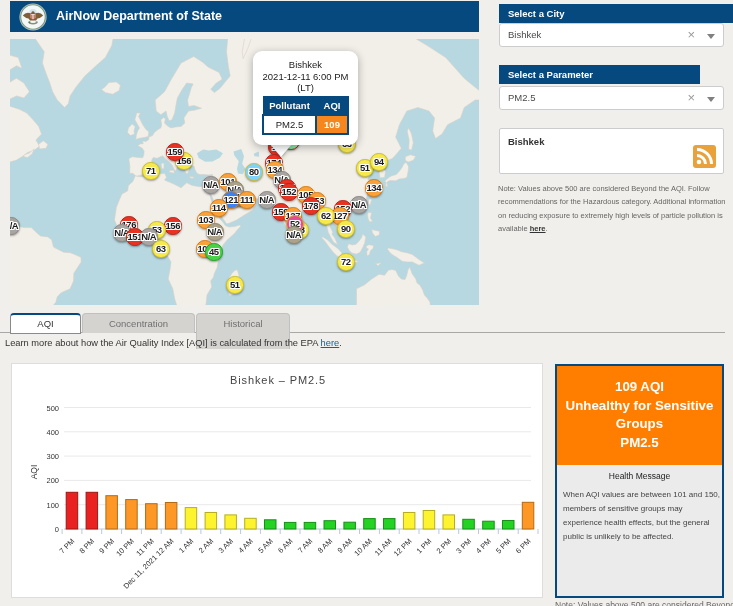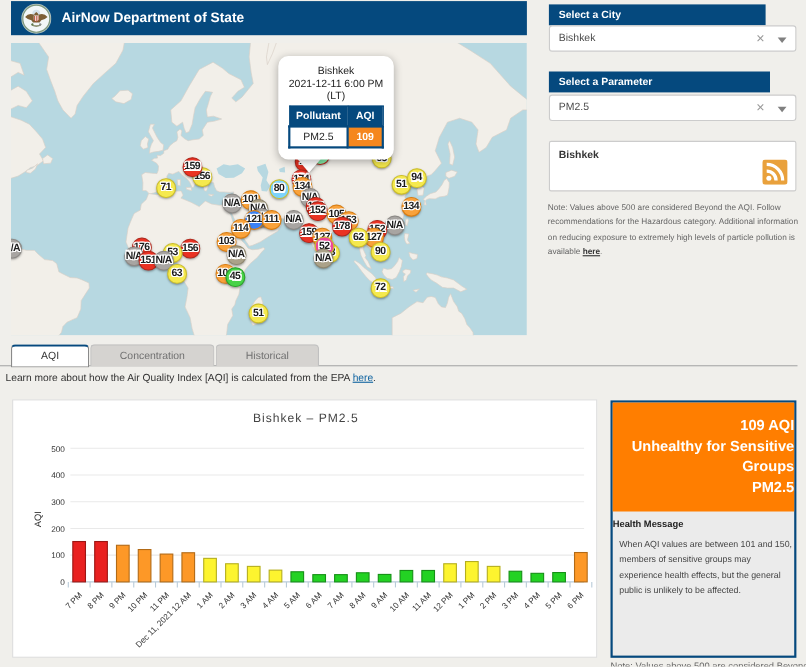--- a/index.html
+++ b/index.html
@@ -125,21 +125,21 @@
           </tr>
      <tr>
             <td style="border:2px solid #05497e;padding:3px 0">PM2.5</td>
             <td style="border:2px solid #05497e;background:#f5871e;color:#fff;font-weight:bold;padding:3px 0">109</td>
           </tr>
    </tbody>
       </table>
  </div>
 </div>
 
-<div class="abs bluebar" style="left:499px;top:3.5px;width:197px;height:19px">Select a City</div>
+<div class="abs bluebar" style="left:499px;top:3.5px;width:234px;height:19px">Select a City</div>
 <div class="abs selbox" style="left:499px;top:23px;width:225px;height:24px;line-height:22px;padding-left:8px">Bishkek
   <span style="position:absolute;right:28px;top:0;color:#999;font-size:13px">×</span>
   <span style="position:absolute;right:8px;top:0;width:0;height:0;border-left:4px solid transparent;border-right:4px solid transparent;border-top:5px solid #808080;margin-top:10px"></span>
 </div>
 <div class="abs bluebar" style="left:499px;top:65px;width:201px;height:19px">Select a Parameter</div>
 <div class="abs selbox" style="left:499px;top:85.5px;width:225px;height:24px;line-height:22px;padding-left:8px">PM2.5
   <span style="position:absolute;right:28px;top:0;color:#999;font-size:13px">×</span>
   <span style="position:absolute;right:8px;top:0;width:0;height:0;border-left:4px solid transparent;border-right:4px solid transparent;border-top:5px solid #808080;margin-top:10px"></span>
 </div>
 <div class="abs selbox" style="left:499px;top:128px;width:225px;height:46px;border-radius:2px">
@@ -149,21 +149,21 @@
       <circle cx="6" cy="17" r="2.3" fill="#fff"></circle>
       <path d="M4,10.5 A 8.5,8.5 0 0 1 12.5,19" stroke="#fff" stroke-width="3" fill="none"></path>
       <path d="M4,4.5 A 14.5,14.5 0 0 1 18.5,19" stroke="#fff" stroke-width="3" fill="none"></path>
     </svg>
 </div>
 <div class="abs" style="left:498px;top:182px;font-size:7.5px;color:#666;line-height:13.3px;white-space:nowrap">Note: Values above 500 are considered Beyond the AQI. Follow<br>recommendations for the Hazardous category. Additional information<br>on reducing exposure to extremely high levels of particle pollution is<br>available <b style="color:#333;text-decoration:underline">here</b>.</div>
 
 <div class="abs" style="left:0;top:313px;width:725px;height:20px;border-bottom:1px solid #a8a8a8"></div>
 <div class="abs" style="left:10px;top:313px;width:71px;height:21px;background:#fff;border:1px solid #8a8a8a;border-top:2px solid #05497e;border-radius:4px 4px 0 0;text-align:center;font-size:9.5px;color:#333;line-height:18px">AQI</div>
 <div class="abs" style="left:82px;top:313px;width:113px;height:20px;background:#d5d3d0;border:1px solid #c0c0c0;border-bottom:none;border-radius:4px 4px 0 0;text-align:center;font-size:9.5px;color:#707070;line-height:19px">Concentration</div>
-<div class="abs" style="left:196px;top:313px;width:94px;height:20px;background:#d5d3d0;border:1px solid #c0c0c0;border-bottom:none;border-radius:4px 4px 0 0;text-align:center;font-size:9.5px;color:#707070;line-height:19px">Historical</div>
+<div class="abs" style="left:196px;top:313px;width:94px;height:36px;background:#d5d3d0;border:1px solid #c0c0c0;border-bottom:none;border-radius:4px 4px 0 0;text-align:center;font-size:9.5px;color:#707070;line-height:19px">Historical</div>
 <div class="abs" style="left:5px;top:338px;font-size:9.3px;color:#333">Learn more about how the Air Quality Index [AQI] is calculated from the EPA <a style="color:#0f63a0;text-decoration:underline">here</a>.</div>
 
 <div class="abs" style="left:11px;top:363px;width:532px;height:235px;background:#fff;border:1px solid #ddd"><svg width="532" height="235" viewBox="0 0 532 235" font-family="Liberation Sans, sans-serif">
       <text x="266" y="20" text-anchor="middle" font-size="11" letter-spacing="0.9" fill="#444">Bishkek – PM2.5</text>
       <line x1="52" y1="140.7" x2="519" y2="140.7" stroke="#e9e9e9" stroke-width="1"></line>
       <line x1="52" y1="116.4" x2="519" y2="116.4" stroke="#e9e9e9" stroke-width="1"></line>
       <line x1="52" y1="92.1" x2="519" y2="92.1" stroke="#e9e9e9" stroke-width="1"></line>
       <line x1="52" y1="67.8" x2="519" y2="67.8" stroke="#e9e9e9" stroke-width="1"></line>
       <line x1="52" y1="43.5" x2="519" y2="43.5" stroke="#e9e9e9" stroke-width="1"></line>
       <text x="47" y="168.0" text-anchor="end" font-size="7.5" fill="#333">0</text>
@@ -243,16 +243,16 @@
       <text x="419.9" y="177.5" transform="rotate(-45 419.9 177.5)" text-anchor="end" font-size="7.5" fill="#333">1 PM</text>
       <text x="439.8" y="177.5" transform="rotate(-45 439.8 177.5)" text-anchor="end" font-size="7.5" fill="#333">2 PM</text>
       <text x="459.6" y="177.5" transform="rotate(-45 459.6 177.5)" text-anchor="end" font-size="7.5" fill="#333">3 PM</text>
       <text x="479.4" y="177.5" transform="rotate(-45 479.4 177.5)" text-anchor="end" font-size="7.5" fill="#333">4 PM</text>
       <text x="499.3" y="177.5" transform="rotate(-45 499.3 177.5)" text-anchor="end" font-size="7.5" fill="#333">5 PM</text>
       <text x="519.1" y="177.5" transform="rotate(-45 519.1 177.5)" text-anchor="end" font-size="7.5" fill="#333">6 PM</text>
       <text x="25" y="108" transform="rotate(-90 25 108)" text-anchor="middle" font-size="8.5" fill="#333">AQI</text>
     </svg></div>
 
 <div class="abs" style="left:555px;top:364px;width:169px;height:234px;border:2px solid #05497e;background:#ebebeb">
-  <div style="background:#ff7e00;color:#fff;text-align:right;height:98.5px;font-weight:bold;font-size:13.3px;line-height:18.6px;padding-top:12px">109 AQI<br>Unhealthy for Sensitive<br>Groups<br>PM2.5</div>
-  <div style="font-weight:bold;font-size:8.5px;color:#222;padding-top:6px">Health Message</div>
+  <div style="background:#ff7e00;color:#fff;text-align:center;height:98.5px;font-weight:bold;font-size:13.3px;line-height:18.6px;padding-top:12px">109 AQI<br>Unhealthy for Sensitive<br>Groups<br>PM2.5</div>
+  <div style="text-align:center;font-weight:normal;font-size:8.5px;color:#222;padding-top:6px">Health Message</div>
   <div style="font-size:8px;color:#444;line-height:14.2px;padding:7px 6px 0;white-space:nowrap">When AQI values are between 101 and 150,<br>members of sensitive groups may<br>experience health effects, but the general<br>public is unlikely to be affected.</div>
 </div>
 <div class="abs" style="left:555px;top:600px;width:178px;font-size:8.5px;color:#666;white-space:nowrap;overflow:hidden">Note: Values above 500 are considered Beyond t</div>
 </body></html>

